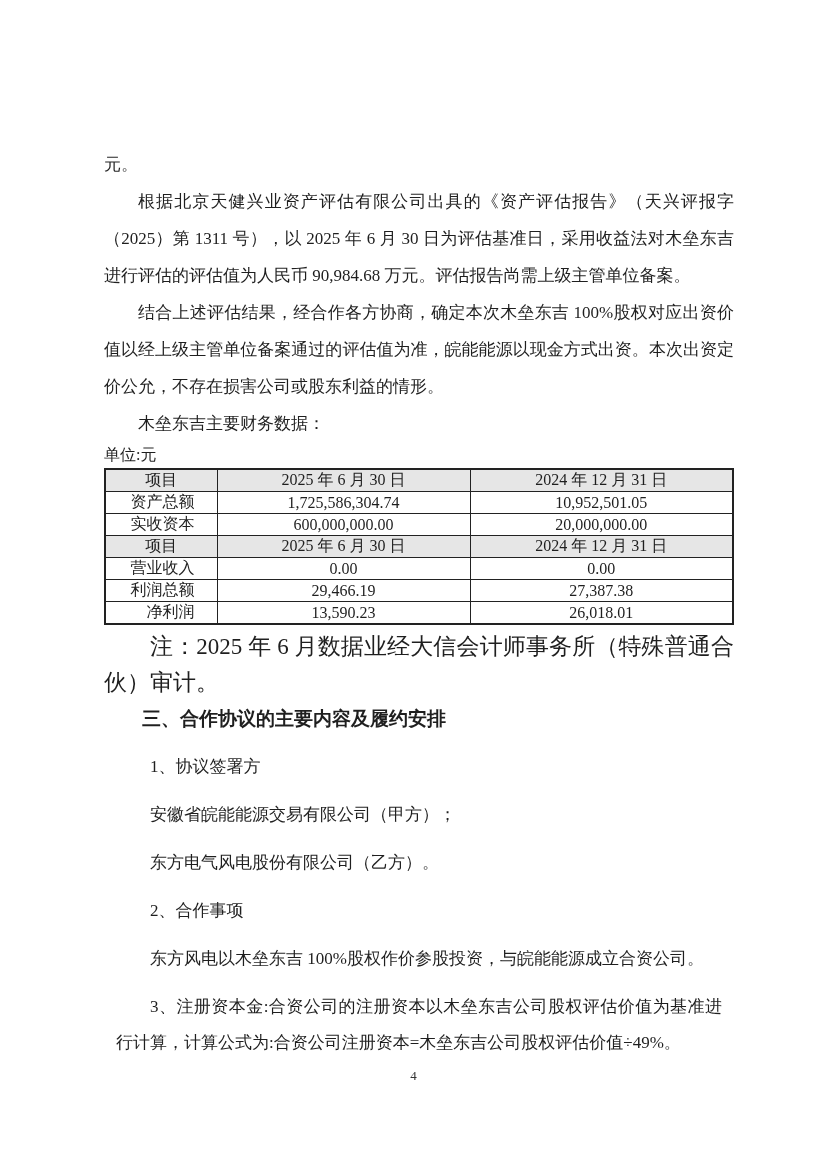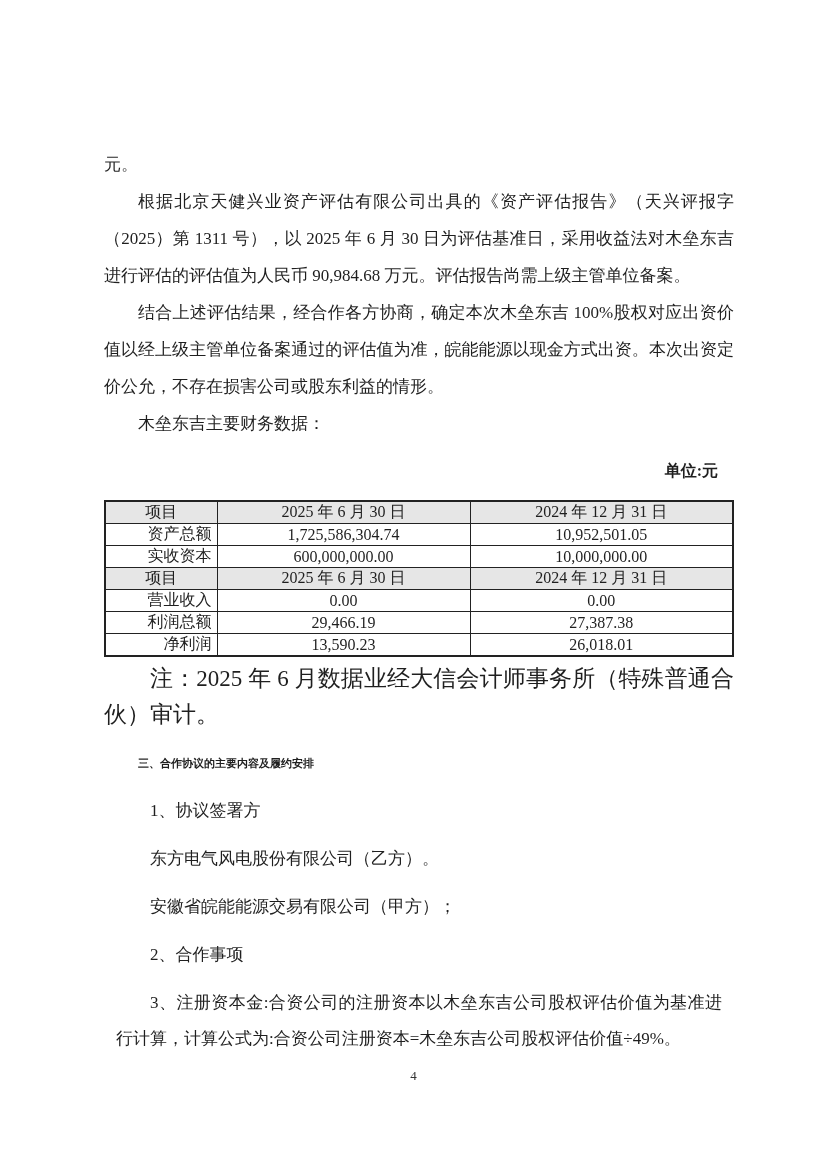--- a/index.html
+++ b/index.html
@@ -21,55 +21,53 @@
     margin:0;
     font-size:17px;
     line-height:37px;
     text-align:justify;
     text-indent:2em;
   }
   .para.no-indent { text-indent:0; }
   .unit-line {
     font-size:16px;
     line-height:26px;
-    text-align:right;
-    margin:16px;
-    font-weight:bold;
+    margin:0;
   }
   table.fin {
     border-collapse:collapse;
     width:100%;
     table-layout:fixed;
     font-size:16px;
     border:2px solid #222222;
   }
   table.fin td {
     border:1px solid #222222;
     height:21px;
-    padding:0 5px;
+    padding:0 22px;
     text-align:center;
     overflow:hidden;
     white-space:nowrap;
   }
   table.fin col.c1 { width:112px; }
   table.fin col.c2 { width:253px; }
   table.fin tr.hdr td { background:#e6e6e6; }
   table.fin td.label { text-align:right; }
   .note {
     margin:4px 0 0 0;
     font-size:23px;
     line-height:36px;
     text-indent:2em;
     text-align:justify;
   }
   .heading {
-    margin:12px;
+    margin:0;
     font-family:"Liberation Sans","DejaVu Sans",sans-serif;
     font-weight:bold;
-    font-size:11px;
+    font-size:19px;
     line-height:36px;
     text-indent:2em;
   }
   .item {
     margin:12px;
     font-size:17px;
     line-height:36px;
     text-indent:2em;
     text-align:justify;
   }
@@ -111,21 +109,21 @@
             <td>2024 年 12 月 31 日</td>
           </tr>
           <tr>
             <td class="label">资产总额</td>
             <td class="value">1,725,586,304.74</td>
             <td class="value">10,952,501.05</td>
           </tr>
           <tr>
             <td class="label">实收资本</td>
             <td class="value">600,000,000.00</td>
-            <td class="value">10,000,000.00</td>
+            <td class="value">20,000,000.00</td>
           </tr>
           <tr class="hdr">
             <td>项目</td>
             <td>2025 年 6 月 30 日</td>
             <td>2024 年 12 月 31 日</td>
           </tr>
           <tr>
             <td class="label">营业收入</td>
             <td class="value">0.00</td>
             <td class="value">0.00</td>
@@ -141,22 +139,23 @@
             <td class="value">26,018.01</td>
           </tr>
         </tbody>
     </table>
 
     <p class="note">注：2025 年 6 月数据业经大信会计师事务所（特殊普通合伙）审计。</p>
 
     <p class="heading">三、合作协议的主要内容及履约安排</p>
 
     <p class="item">1、协议签署方</p>
+    <p class="item">安徽省皖能能源交易有限公司（甲方）；</p>
     <p class="item">东方电气风电股份有限公司（乙方）。</p>
-    <p class="item">安徽省皖能能源交易有限公司（甲方）；</p>
     <p class="item">2、合作事项</p>
+    <p class="item">东方风电以木垒东吉 100%股权作价参股投资，与皖能能源成立合资公司。</p>
 
     <p class="item">3、注册资本金:合资公司的注册资本以木垒东吉公司股权评估价值为基准进行计算，计算公式为:合资公司注册资本=木垒东吉公司股权评估价值÷49%。</p>
 
   </div>
 
   <div class="footer-pagenum">4</div>
 </div>
 
 </body></html>

